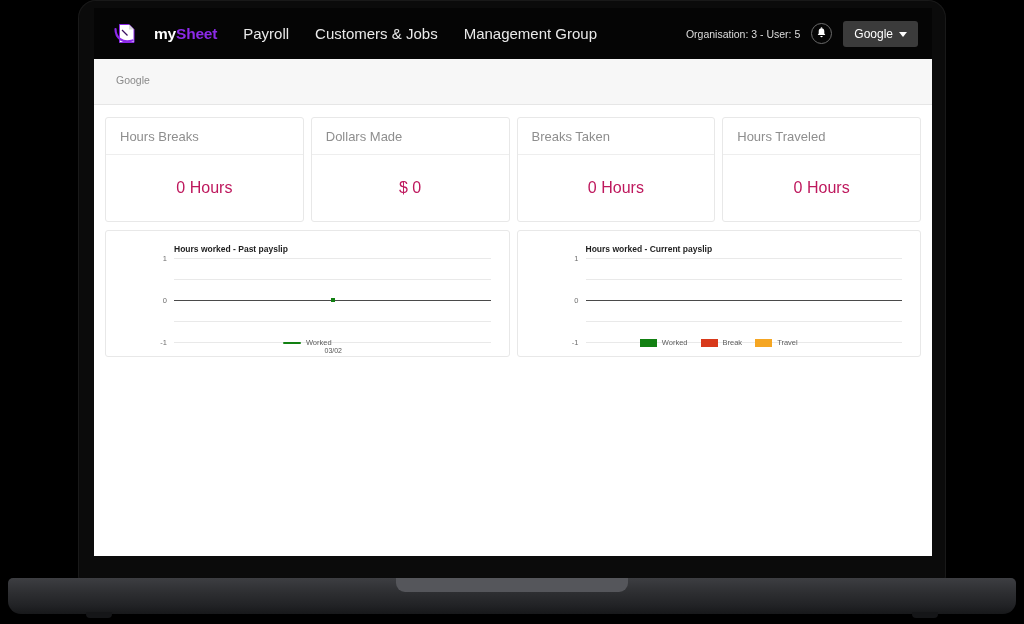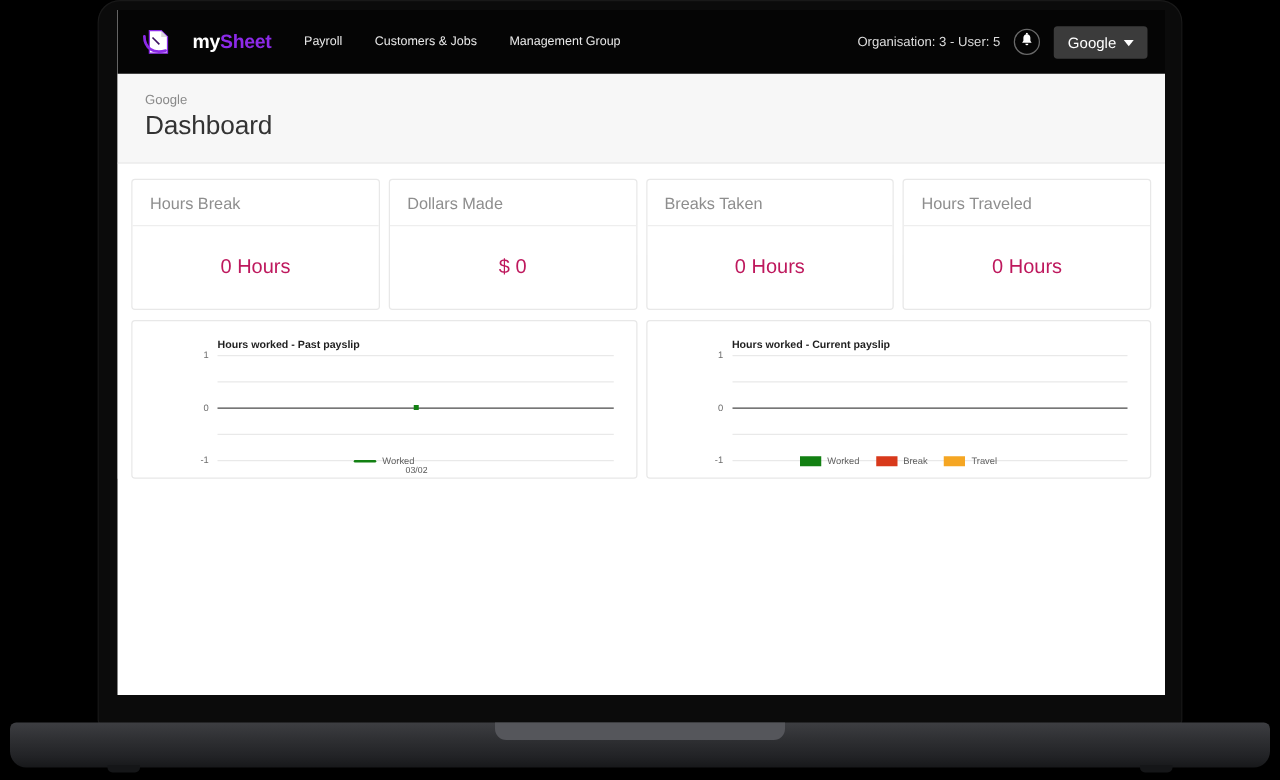--- a/index.html
+++ b/index.html
@@ -113,21 +113,21 @@
   .brand-my { color: #ffffff; }
   .brand-sheet { color: #8c2ae8; }
 
   .nav-links {
     display: flex;
     align-items: center;
     gap: 22px;
   }
   .nav-link {
     color: #e9e9e9;
-    font-size: 10px;
+    font-size: 15px;
     text-decoration: none;
     white-space: nowrap;
     padding: 4px 2px;
     cursor: pointer;
   }
 
   .nav-right {
     margin-left: auto;
     display: flex;
     align-items: center;
@@ -343,28 +343,27 @@
         </div>
         <button class="account-btn">
           <span>Google</span>
           <span class="chev"></span>
         </button>
       </div>
     </div>
 
     <div class="page-head">
       <div class="breadcrumb">Google</div>
-      <div class="page-title">Dashboard</div>
     </div>
 
     <div class="content">
 
       <div class="stat-row">
         <div class="stat-card">
-          <div class="stat-card-head">Hours Break</div>
+          <div class="stat-card-head">Hours Breaks</div>
           <div class="stat-card-body">0 Hours</div>
         </div>
         <div class="stat-card">
           <div class="stat-card-head">Dollars Made</div>
           <div class="stat-card-body">$ 0</div>
         </div>
         <div class="stat-card">
           <div class="stat-card-head">Breaks Taken</div>
           <div class="stat-card-body">0 Hours</div>
         </div>

